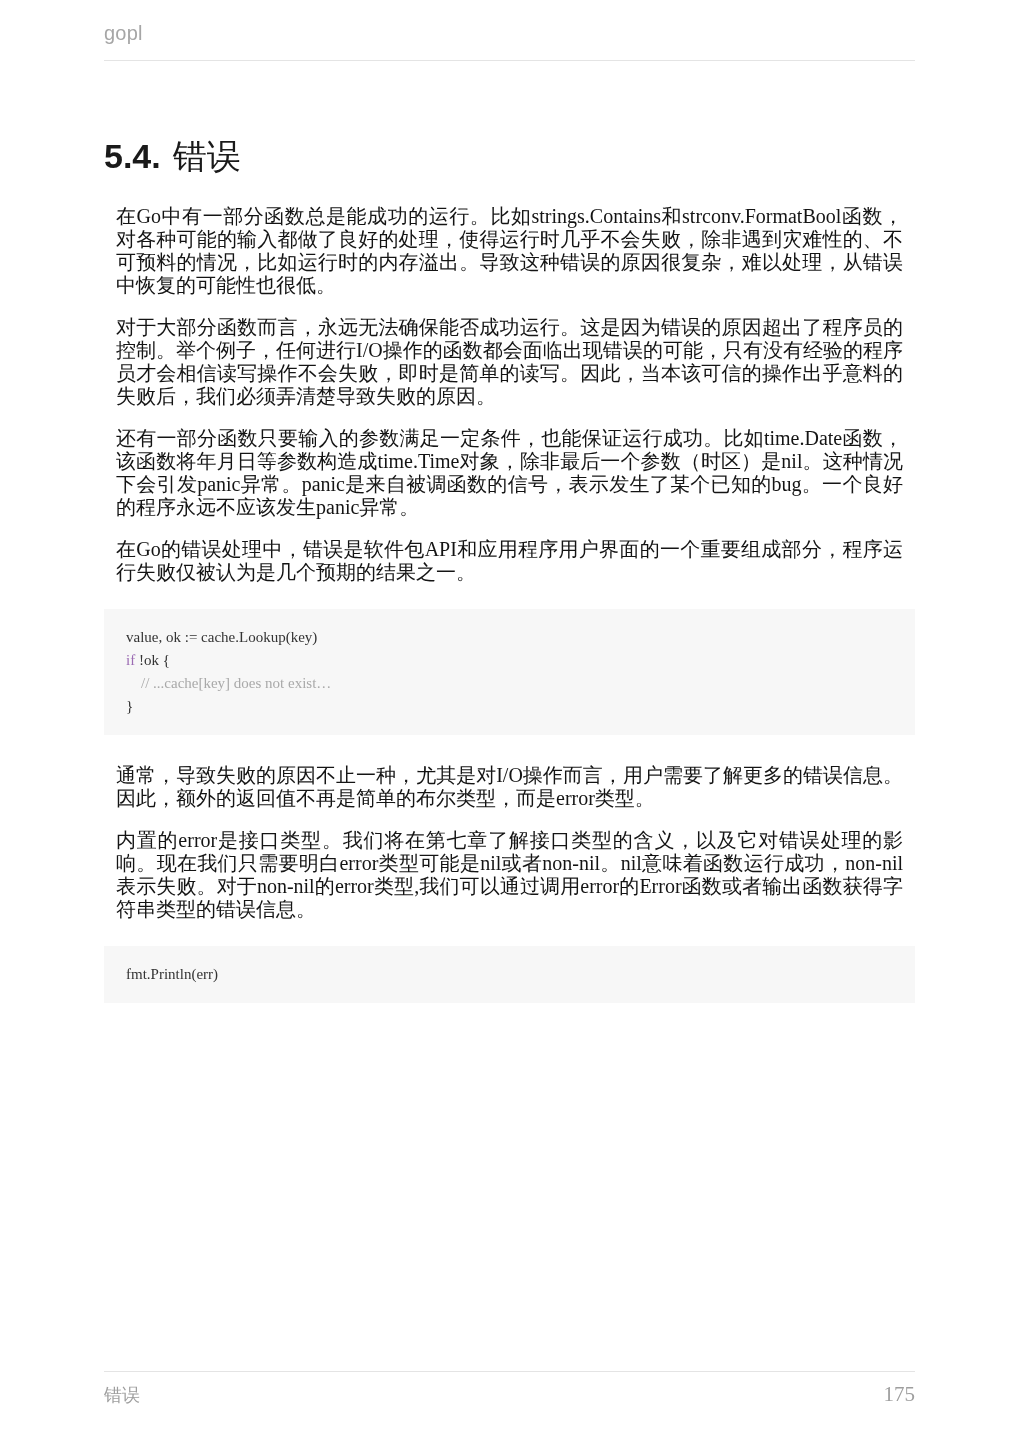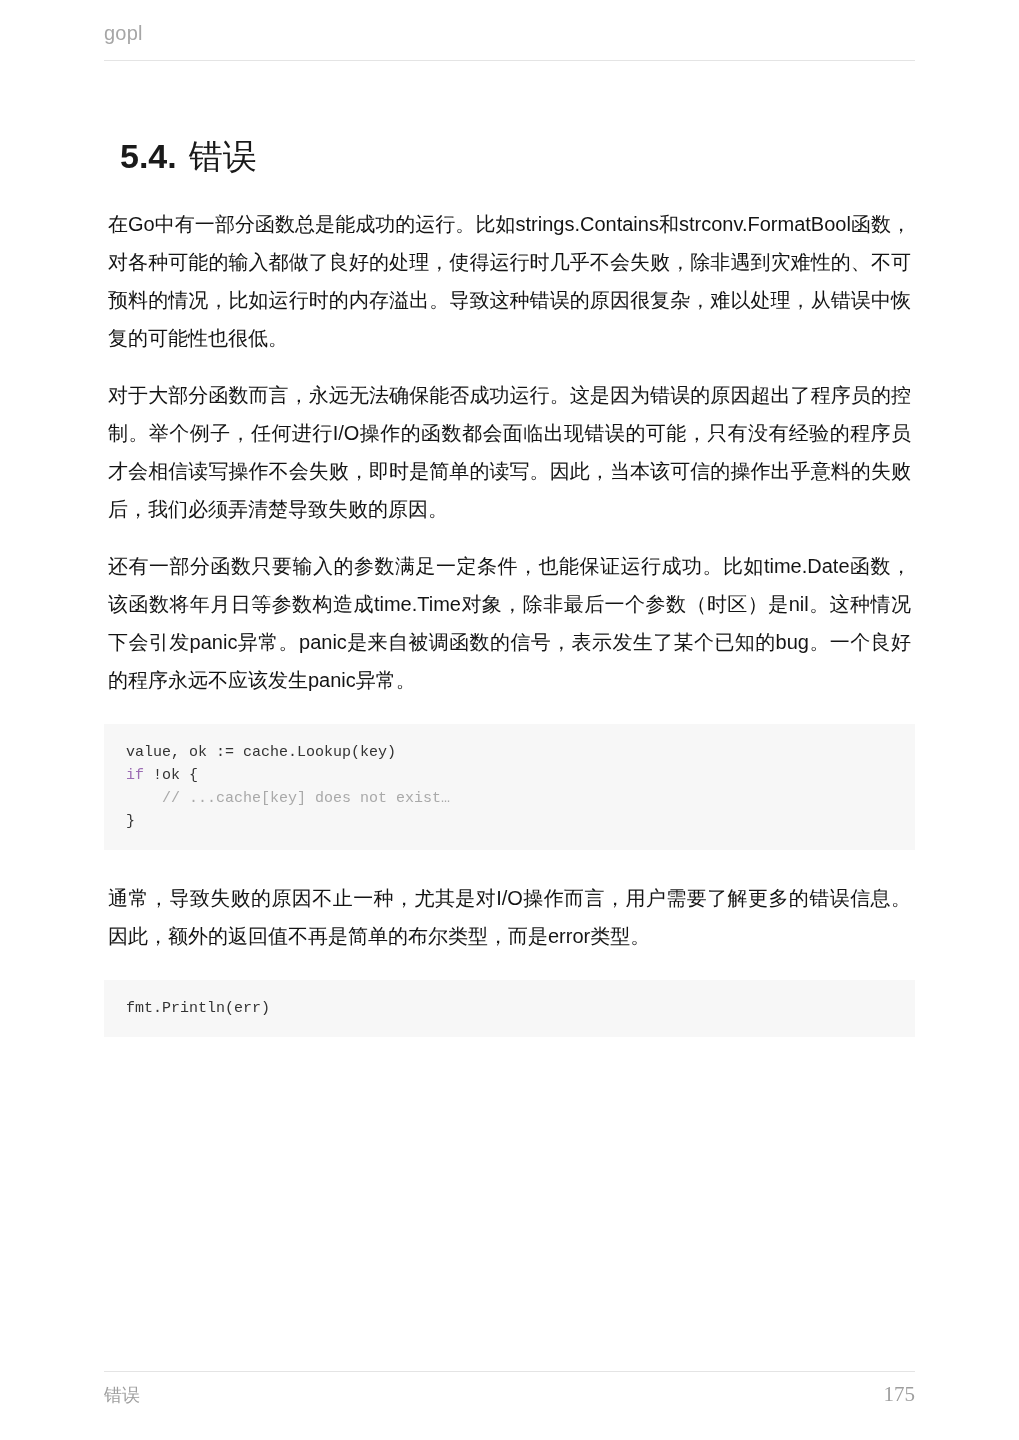--- a/index.html
+++ b/index.html
@@ -20,38 +20,38 @@
   .rule {
     position:absolute; left:104px; right:104px; height:0;
     border-top:1px solid var(--rule,#e4e4e4);
   }
   .header-rule { top:60px; }
   .footer-rule { top:1371px; }
   .main {
     position:absolute; top:138px; left:104px; right:104px;
   }
   h1.section-heading {
-    margin:0 0 30px 16px; font-size:34px; line-height:1.1; color:#1a1a1a;
+    margin:0 0 30px 0; font-size:34px; line-height:1.1; color:#1a1a1a;
   }
   .sec-num { font-weight:bold; font-family:"Liberation Sans","DejaVu Sans",sans-serif; }
   .sec-title {
     font-weight:normal; margin-left:12px;
     font-family:"Liberation Serif","DejaVu Serif",serif;
   }
   p.body-para {
-    margin:19px 4px; font-size:20px; line-height:38px;
+    margin:19px 12px; font-size:20px; line-height:23px;
     text-align:justify;
-    font-family:Liberation Sans, sans-serif;
+    font-family:Liberation Serif, serif;
     color:var(--text,#141414);
   }
   pre.code {
     margin:25px 0 29px 0;
     padding:17px 22px;
     background:var(--code-bg,#f7f7f7);
-    font-family:Liberation Mono, monospace;
+    font-family:Liberation Serif, serif;
     font-size:15px; line-height:23px;
     color:var(--code-text,#333333);
     white-space:pre;
     overflow:hidden;
   }
   .tok-keyword { color:var(--keyword,#9b6bb3); }
   .tok-comment { color:var(--comment,#a9a9a9); }
   .tok-plain   { color:inherit; }
   .footer {
     position:absolute; top:1382px; left:104px; right:104px;
@@ -76,27 +76,29 @@
   <div class="rule header-rule"></div>
 
   <div class="main">
     <h1 class="section-heading">
       <span class="sec-num">5.4.</span><span class="sec-title">错误</span>
     </h1>
 
     <p class="body-para">在Go中有一部分函数总是能成功的运行。比如strings.Contains和strconv.FormatBool函数，对各种可能的输入都做了良好的处理，使得运行时几乎不会失败，除非遇到灾难性的、不可预料的情况，比如运行时的内存溢出。导致这种错误的原因很复杂，难以处理，从错误中恢复的可能性也很低。</p>
     <p class="body-para">对于大部分函数而言，永远无法确保能否成功运行。这是因为错误的原因超出了程序员的控制。举个例子，任何进行I/O操作的函数都会面临出现错误的可能，只有没有经验的程序员才会相信读写操作不会失败，即时是简单的读写。因此，当本该可信的操作出乎意料的失败后，我们必须弄清楚导致失败的原因。</p>
     <p class="body-para">还有一部分函数只要输入的参数满足一定条件，也能保证运行成功。比如time.Date函数，该函数将年月日等参数构造成time.Time对象，除非最后一个参数（时区）是nil。这种情况下会引发panic异常。panic是来自被调函数的信号，表示发生了某个已知的bug。一个良好的程序永远不应该发生panic异常。</p>
+    <p class="body-para">在Go的错误处理中，错误是软件包API和应用程序用户界面的一个重要组成部分，程序运行失败仅被认为是几个预期的结果之一。</p>
 
     <pre class="code"><span class="tok-plain">value, ok := cache.Lookup(key)</span>
 <span class="tok-keyword">if</span><span class="tok-plain"> !ok {</span>
 <span class="tok-plain">    </span><span class="tok-comment">// ...cache[key] does not exist…</span>
 <span class="tok-plain">}</span></pre>
 
     <p class="body-para">通常，导致失败的原因不止一种，尤其是对I/O操作而言，用户需要了解更多的错误信息。因此，额外的返回值不再是简单的布尔类型，而是error类型。</p>
+    <p class="body-para">内置的error是接口类型。我们将在第七章了解接口类型的含义，以及它对错误处理的影响。现在我们只需要明白error类型可能是nil或者non-nil。nil意味着函数运行成功，non-nil表示失败。对于non-nil的error类型,我们可以通过调用error的Error函数或者输出函数获得字符串类型的错误信息。</p>
 
     <pre class="code"><span class="tok-plain">fmt.Println(err)</span>
 </pre>
   </div>
 
   <div class="rule footer-rule"></div>
   <div class="footer">
     <span class="footer-chapter">错误</span>
     <span class="footer-page">175</span>
   </div>

